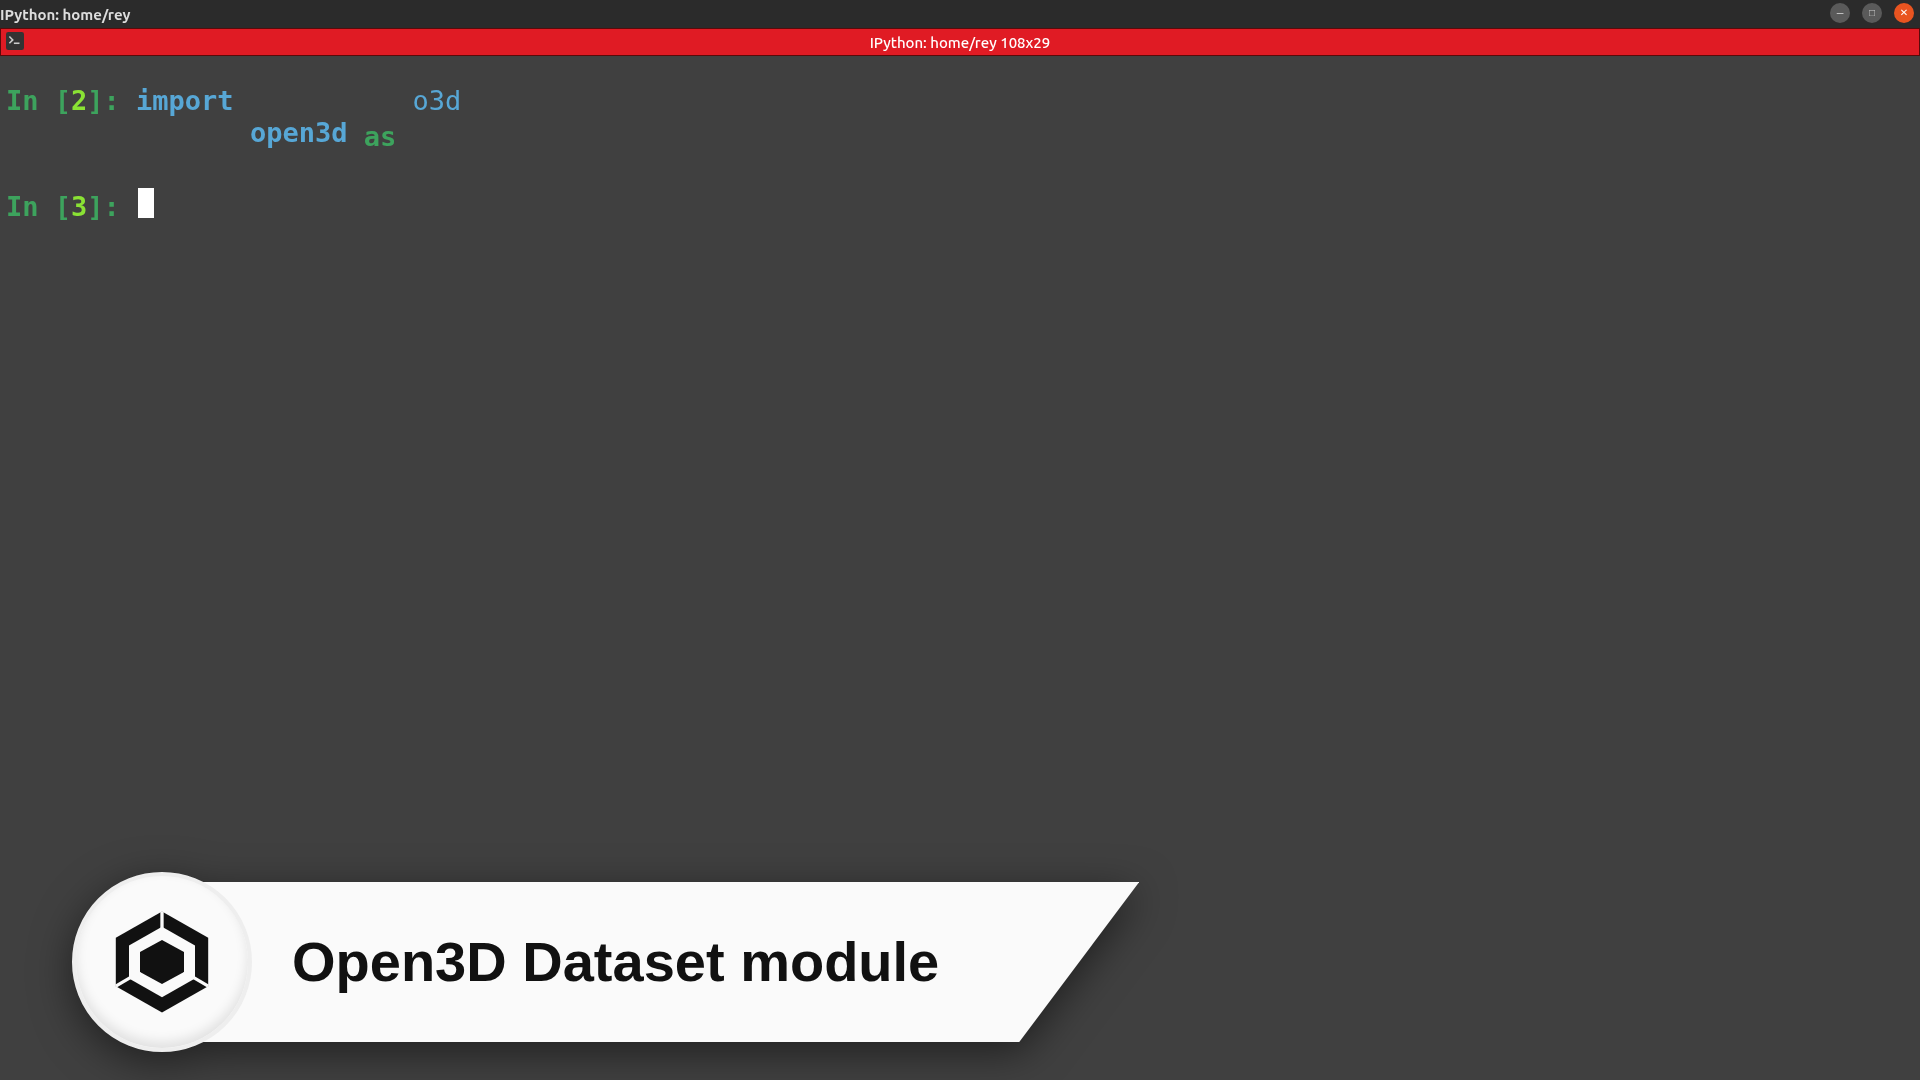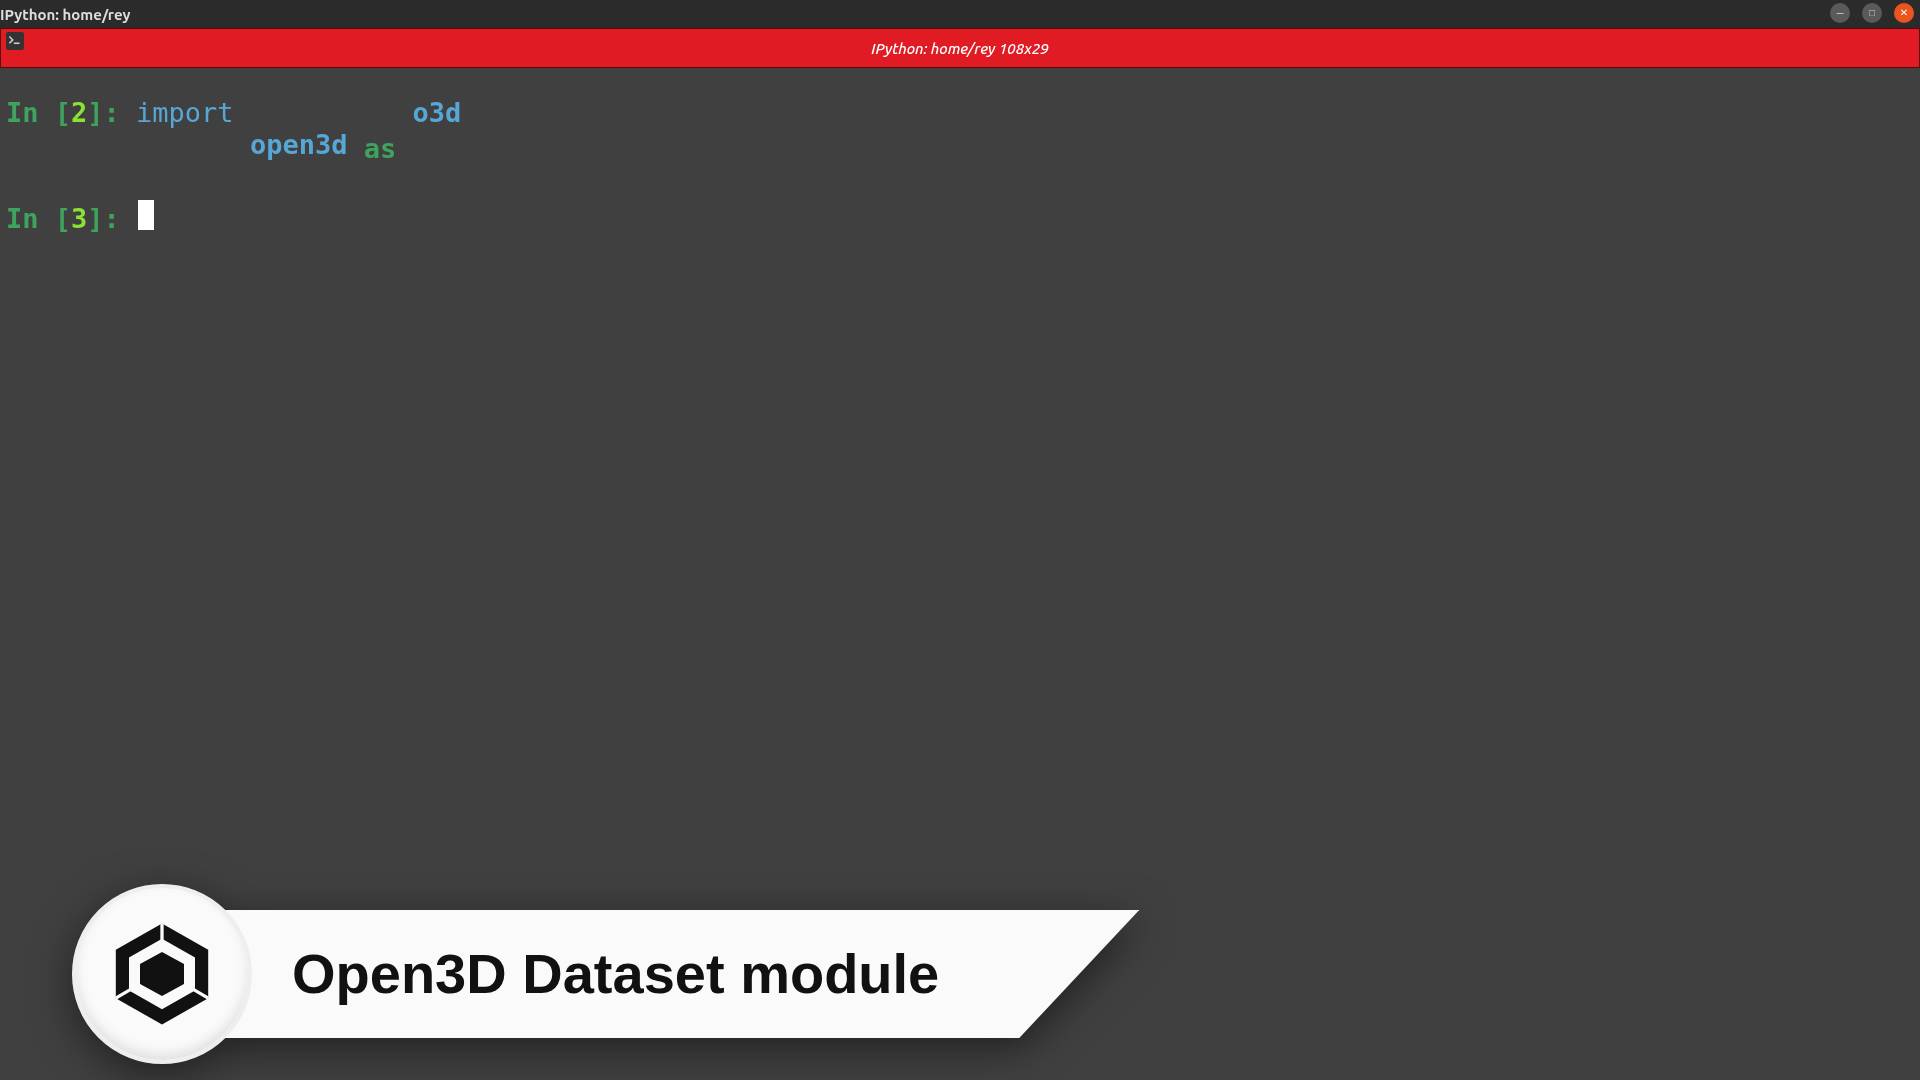--- a/index.html
+++ b/index.html
@@ -49,50 +49,49 @@
 .win-close::before { content: "✕"; font-size: 10px; line-height: 1; }
 .app-icon {
   position: absolute;
   left: 6px;
   top: 32px;
   width: 18px;
   height: 18px;
   z-index: 5;
 }
 .statusbar {
-  height: 40px;
+  height: 28px;
   background: #e01b24;
   display: flex;
   align-items: center;
   justify-content: center;
   border: 1px solid #5a0a0a;
-  font-style: italic;
 }
 .statusbar-text {
   color: #fff;
   font-family: "Ubuntu", sans-serif;
   font-size: 15px;
   font-weight: 500;
 }
 .terminal {
   background: #404040;
   height: calc(1080px - 28px - 26px);
   padding: 26px 6px 2px 6px;
   font-size: 27px;
   line-height: 1.4;
   position: relative;
 }
 .line { display: flex; white-space: pre; margin-bottom: 32px; }
 .prompt-in { color: #3da35d; font-weight: bold; }
 .prompt-bracket { color: #3da35d; font-weight: bold; }
 .prompt-num { color: #8ae234; font-weight: bold; }
-.kw-import { color: #57a7d6; font-weight: normal; }
+.kw-import { color: #57a7d6; font-weight: bold; }
 .kw-as { color: #3da35d; font-weight: bold; margin-top: 36px; }
 .mod-name { color: #57a7d6; font-weight: bold; margin-top: 32px; }
-.alias-name { color: #57a7d6; font-weight: bold; }
+.alias-name { color: #57a7d6; font-weight: normal; }
 .cursor {
   display: inline-block;
   width: 16px;
   height: 30px;
   background: #fff;
   vertical-align: text-bottom;
   margin-left: 2px;
 }
 .overlay {
   position: absolute;
@@ -109,21 +108,21 @@
   border-radius: 50%;
   border: 4px solid #eee;
   display: flex;
   align-items: center;
   justify-content: center;
   position: relative;
   z-index: 2;
   box-shadow: inset 0 -6px 12px rgba(0,0,0,0.1);
 }
 .overlay-banner {
-  height: 128px;
+  height: 160px;
   background: #fafafa;
   margin-left: -80px;
   padding-left: 120px;
   padding-right: 200px;
   display: flex;
   align-items: center;
   position: relative;
   z-index: 1;
   clip-path: polygon(0 0, 100% 0, calc(100% - 120px) 100%, 0 100%);
 }

